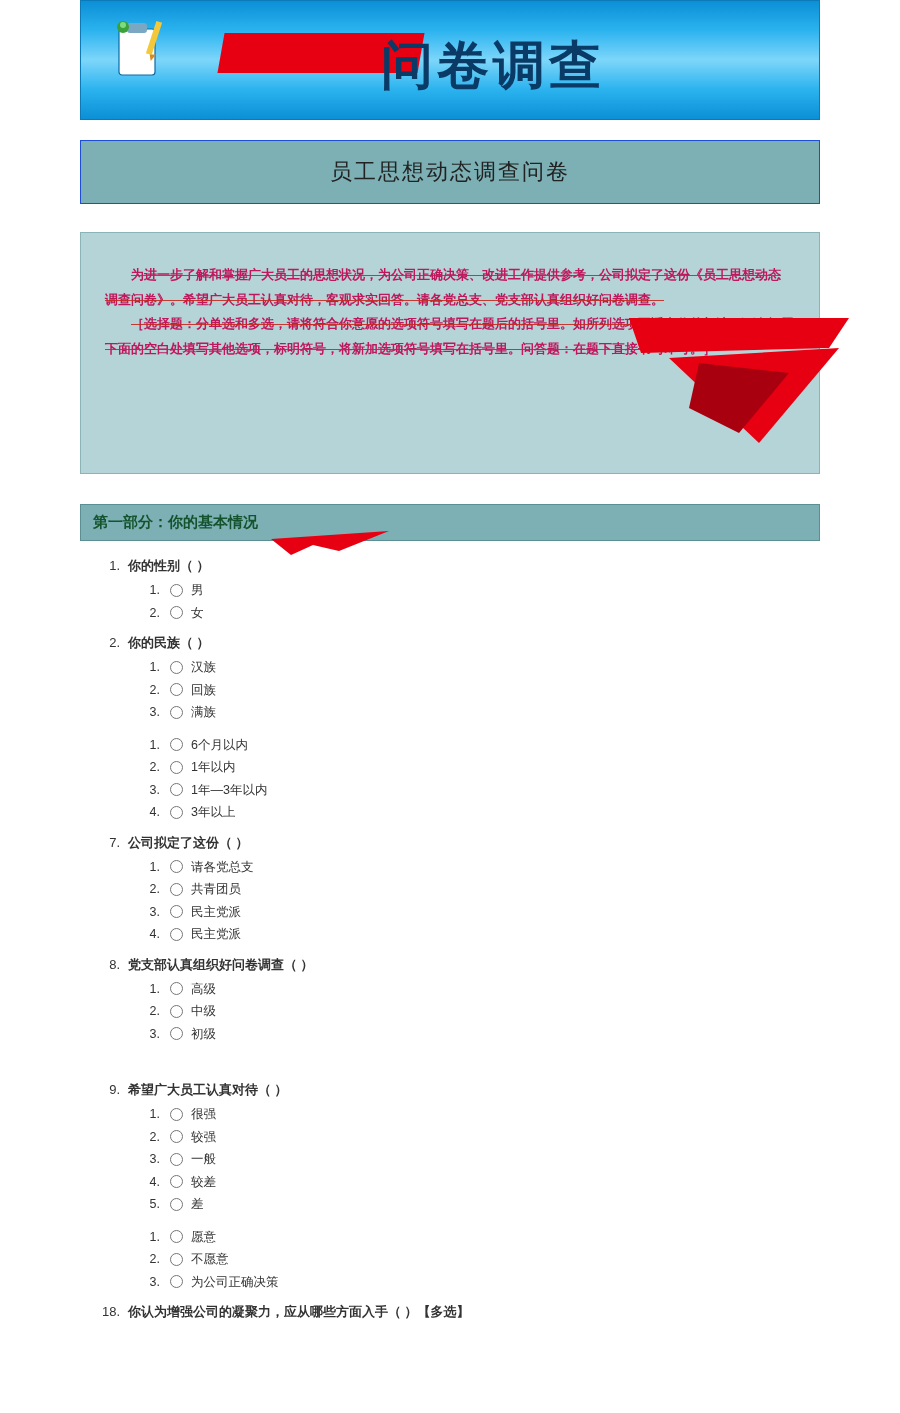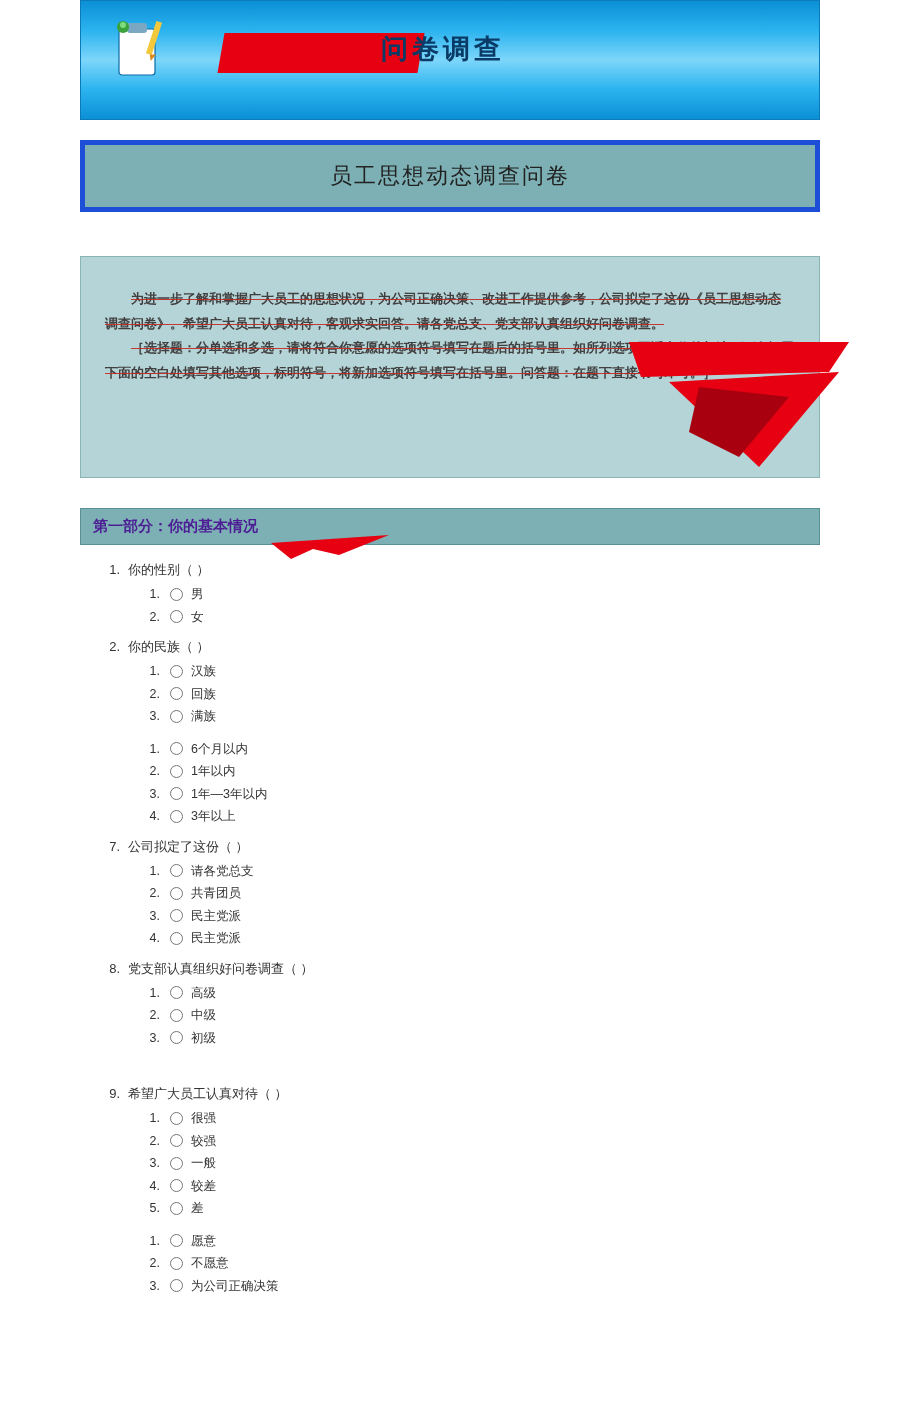--- a/index.html
+++ b/index.html
@@ -27,54 +27,54 @@
     left: 30px;
     top: 18px;
     width: 60px;
     height: 60px;
   }
   .banner-clip svg { width: 100%; height: 100%; }
   .banner-title {
     position: absolute;
     left: 300px;
     top: 30px;
-    font-size: 27px;
+    font-size: 52px;
     font-weight: bold;
     color: #0a3a66;
     letter-spacing: 4px;
   }
   .red-brush-banner {
     position: absolute;
     left: 140px;
     top: 32px;
     width: 200px;
     height: 40px;
     background: #e60012;
     transform: skewX(-10deg);
   }
   .subtitle-bar {
     background: #7cb0b4;
-    border: 5px solid #1d4ed8;
+    border: 1px solid #1d4ed8;
     margin-top: 20px;
     padding: 16px 10px;
     text-align: center;
     font-size: 22px;
     font-family: SimSun, serif;
     color: #222;
     letter-spacing: 2px;
   }
   .intro-block {
     background: #b5d4d7;
     border: 1px solid #8bb4b7;
-    margin-top: 44px;
-    padding: 30px 24px 40px 24px;
+    margin-top: 28px;
+    padding: 30px 24px 60px 24px;
     position: relative;
     font-size: 13px;
     line-height: 1.9;
-    color: #404040;
+    color: #be185d;
     min-height: 150px;
   }
   .intro-block .para {
     text-indent: 2em;
     font-weight: bold;
     text-decoration: line-through;
     text-decoration-color: rgba(200,40,30,0.9);
     text-decoration-thickness: 1px;
   }
   .red-arrow-big {
@@ -84,42 +84,42 @@
     width: 230px;
     height: 140px;
     pointer-events: none;
   }
   .section-header {
     background: #7cb0b4;
     border: 1px solid #5a9094;
     padding: 8px 12px;
     font-size: 15px;
     font-weight: bold;
-    color: #4c1d95;
+    color: #14532d;
     margin-top: 30px;
     position: relative;
   }
   .questions {
     padding: 10px 16px 10px 16px;
   }
   .question {
     margin: 6px 0 10px 0;
     position: relative;
   }
   .q-row {
     display: flex;
     align-items: baseline;
     gap: 8px;
   }
   .q-num {
     width: 24px;
     text-align: right;
     flex-shrink: 0;
   }
-  .q-text { flex: 1; font-weight: normal; }
+  .q-text { flex: 1; font-weight: bold; }
   .opts {
     margin: 4px 0 0 48px;
   }
   .opt-row {
     display: flex;
     align-items: center;
     gap: 6px;
     line-height: 1.8;
     font-size: 12.5px;
   }
@@ -349,15 +349,22 @@
             <span>不愿意</span>
           </div>
         <div class="opt-row">
             <span class="opt-num">3.</span>
             <input type="radio" name="q10" style="">
             <span>为公司正确决策</span>
           </div>
       </div>
     </div>
 
+    <div class="question">
+      <div class="q-row">
+        <div class="q-num">18.</div>
+        <div class="q-text">你认为增强公司的凝聚力，应从哪些方面入手（ ）【多选】</div>
+      </div>
+
+    </div>
   </div>
 
 </div>
 
 </body></html>

